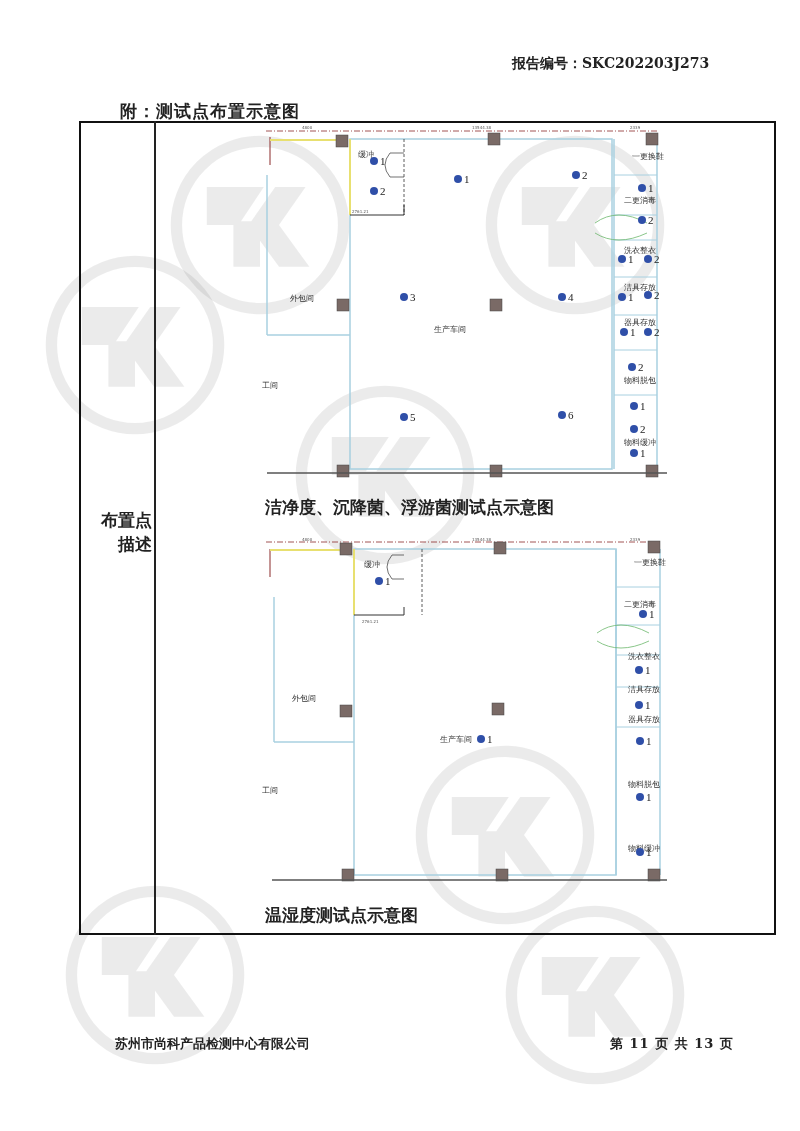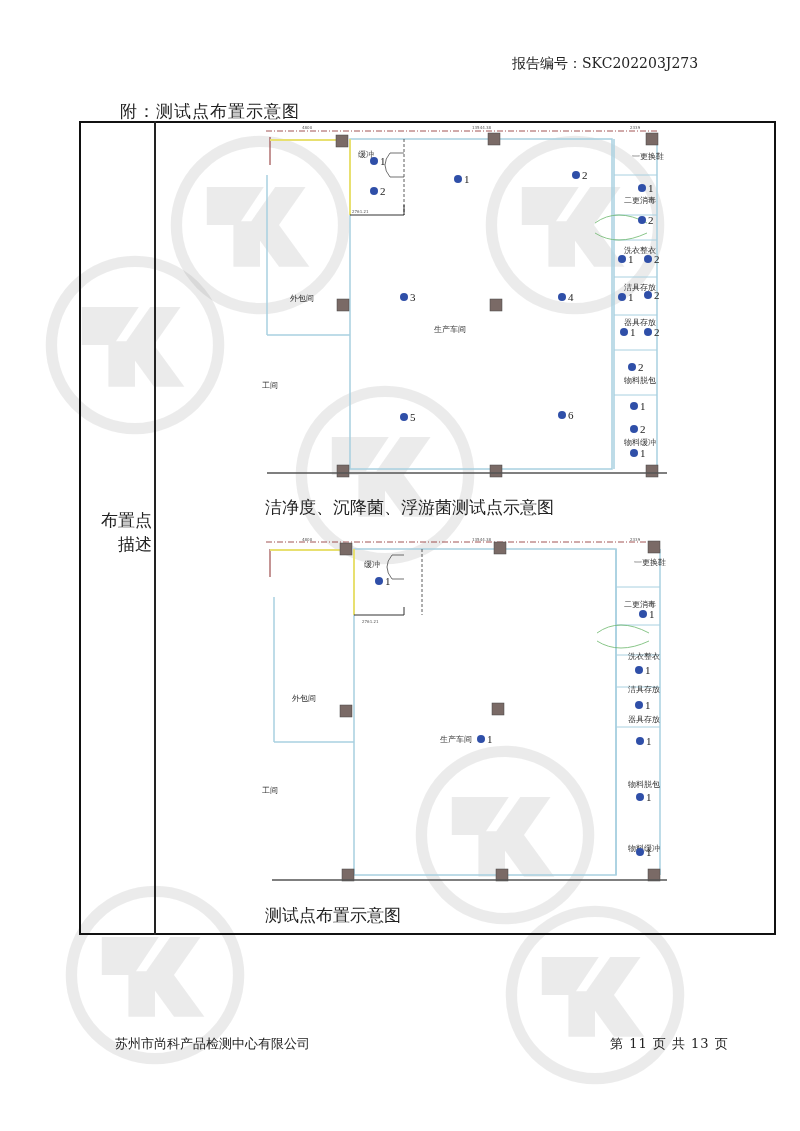--- a/index.html
+++ b/index.html
@@ -1,17 +1,17 @@
 <!DOCTYPE html>
 <html><head>
 <meta charset="utf-8">
 <style>
   html,body{margin:0;padding:0;background:#fff;}
   body{width:800px;height:1131px;position:relative;overflow:hidden;font-family:"DejaVu Serif","Liberation Serif",serif;color:#222;}
-  .abs{position:absolute;}
+  .abs{position:absolute;font-weight:bold;}
   .report-no{left:512px;top:55px;font-size:14px;}
   .appendix-title{left:120px;top:100px;font-size:17px;letter-spacing:1px;}
   .outer-table{left:79px;top:121px;width:697px;height:814px;border:2px solid #111;box-sizing:border-box;}
   .col-divider{left:154px;top:121px;width:2px;height:814px;background:#222;}
   .row-label{left:82px;top:508px;width:70px;text-align:right;font-size:17px;line-height:24px;}
   .plan{position:absolute;}
   .plan svg{display:block;}
   .caption{font-size:17px;text-align:left;width:400px;}
   .footer-left{left:115px;top:1035px;font-size:13px;}
   .footer-right{left:610px;top:1035px;font-size:13px;letter-spacing:1px;}
@@ -224,16 +224,16 @@
         <text class="pt-label" x="383" y="172">1</text>
     <circle cx="378" cy="204" r="4"></circle>
         <text class="pt-label" x="384" y="208">1</text>
     <circle cx="378" cy="260" r="4"></circle>
         <text class="pt-label" x="384" y="264">1</text>
     <circle cx="378" cy="315" r="4"></circle>
         <text class="pt-label" x="384" y="319">1</text>
   </g>
 </svg>
 </div>
-<div class="abs caption" style="left:265px;top:904px">测试点布置示意图</div>
+<div class="abs caption" style="left:265px;top:904px">温湿度测试点示意图</div>
 
 <div class="abs footer-left">苏州市尚科产品检测中心有限公司</div>
 <div class="abs footer-right">第 11 页 共 13 页</div>
 
 </body></html>

